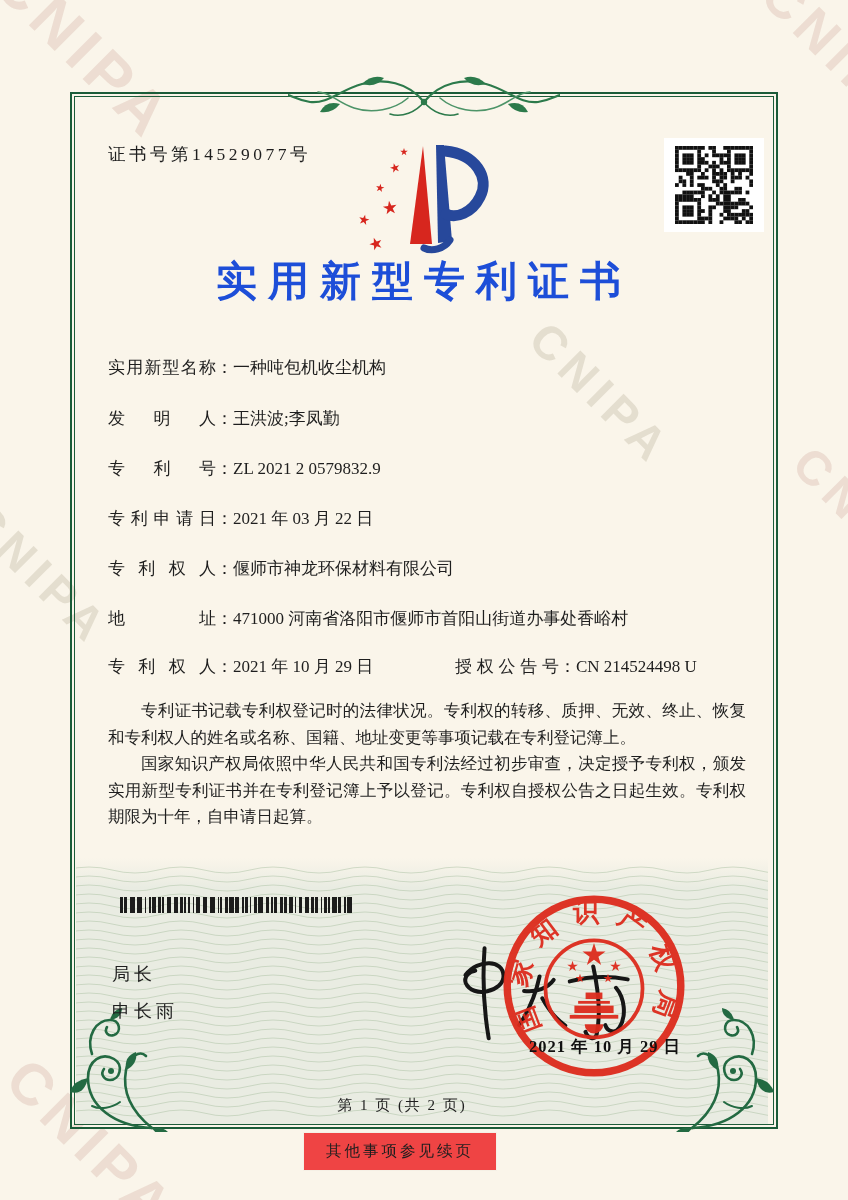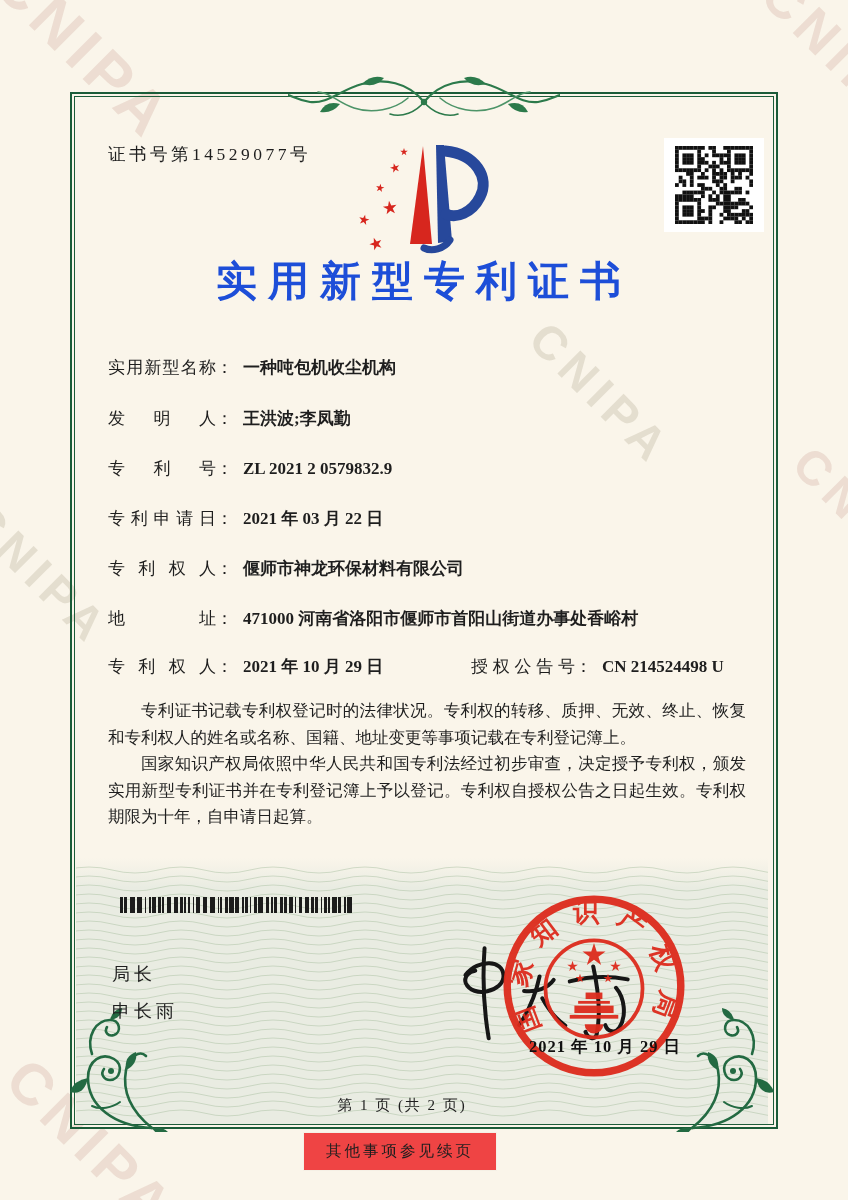--- a/index.html
+++ b/index.html
@@ -43,25 +43,24 @@
     position:absolute; left:0; top:254px; width:100%;
     text-align:center; font-size:41px; font-weight:700; letter-spacing:11px;
     color:#1d4ed8;
   }
   
   .row{position:absolute; left:108px; font-size:17px; white-space:nowrap;}
   .row .lbl{
     display:inline-block; width:108px; text-align:justify; text-align-last:justify;
     vertical-align:bottom;
   }
-  .row .val{margin-left:10px;font-weight:bold;}
+  .row .val{}
   .row .lbl2{
     display:inline-block; width:104px; text-align:justify; text-align-last:justify;
     vertical-align:bottom;
-    margin-left:16px;
   }
   
   .bodytext{
     position:absolute; left:108px; top:698px; width:638px;
     font-size:16.5px; line-height:26.5px; text-align:justify;
   }
   .bodytext p{margin:0; text-indent:2em;}
   
   .barcode{
     position:absolute; left:120px; top:897px; height:16px;

